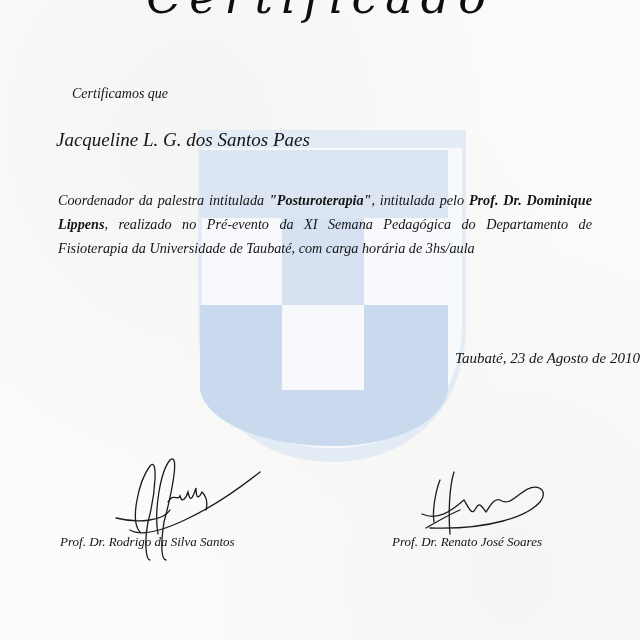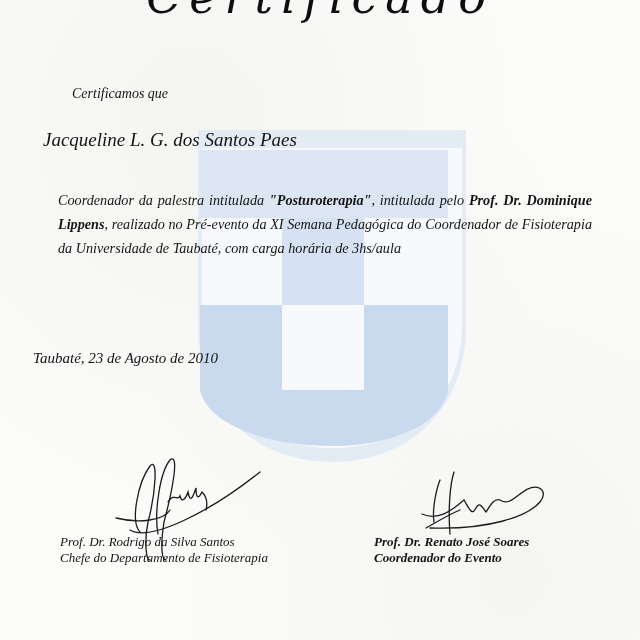--- a/index.html
+++ b/index.html
@@ -24,37 +24,37 @@
   .shield svg { width: 100%; height: 100%; display: block; }
 
   .title {
     position: absolute; left: 0; right: 0; top: -30px;
     text-align: center;
     font-family: "DejaVu Serif", serif; font-style: italic;
     font-size: 46px; letter-spacing: 8px; color: #0e0e0e;
   }
   .txt { position: absolute; font-style: italic; font-family: "Liberation Serif", "DejaVu Serif", serif; }
   .intro { left: 72px; top: 86px; font-size: 14px; }
-  .name { left: 43px; top: 129px; font-size: 19px; }
+  .name { left: 56px; top: 129px; font-size: 19px; }
   .body-text {
     left: 58px; top: 188px; width: 534px;
     font-size: 14.2px; line-height: 24px; text-align: justify;
     text-align-last: left;
   }
   .body-text b { font-weight: bold; }
-  .date { left: 16px; right: 0; top: 350px; text-align: left; font-size: 15px; padding-left: 17px; }
+  .date { left: 0; right: 0; top: 350px; text-align: right; font-size: 15px; padding-left: 17px; }
 
   .sig { position: absolute; }
   .sig svg { display: block; }
   .sig-left { left: 110px; top: 452px; }
   .sig-right { left: 410px; top: 470px; }
 
   .signer { position: absolute; font-style: italic; font-family: "Liberation Serif", "DejaVu Serif", serif; font-size: 13px; line-height: 16px; }
   .signer-left { left: 60px; width: 270px; top: 534px; }
-  .signer-right { left: 374px; width: 200px; top: 534px; font-weight: bold; }
+  .signer-right { left: 392px; width: 200px; top: 534px; }
 </style>
 </head>
 <body>
 
 <div class="paper"></div>
 
 <div class="shield">
   <svg viewBox="0 0 272 336" xmlns="http://www.w3.org/2000/svg">
 
     <path d="M2 2 H270 V196 C270 285 210 334 136 334 C62 334 2 285 2 196 Z" fill="#e3ebf5"></path>
@@ -72,21 +72,21 @@
     <path d="M86 262 H168 V262 Z" fill="#c9d9ee"></path>
   </svg>
 </div>
 
 <div class="title">Certificado</div>
 
 <div class="txt intro">Certificamos que</div>
 
 <div class="txt name">Jacqueline L. G. dos Santos Paes</div>
 
-<div class="txt body-text"><span>Coordenador da palestra intitulada </span><b>"Posturoterapia"</b><span>, intitulada pelo </span><b>Prof. Dr. Dominique Lippens</b><span>, realizado no Pré-evento da XI Semana Pedagógica do Coordenador de Fisioterapia da Universidade de Taubaté, com carga horária de 3hs/aula</span></div>
+<div class="txt body-text"><span>Coordenador da palestra intitulada </span><b>"Posturoterapia"</b><span>, intitulada pelo </span><b>Prof. Dr. Dominique Lippens</b><span>, realizado no Pré-evento da XI Semana Pedagógica do Departamento de Fisioterapia da Universidade de Taubaté, com carga horária de 3hs/aula</span></div>
 
 <div class="txt date">Taubaté, 23 de Agosto de 2010</div>
 
 <div class="sig sig-left">
   <svg width="160" height="110" viewBox="0 0 160 110" xmlns="http://www.w3.org/2000/svg" fill="none" stroke="#1b1b1b" stroke-width="1.3" stroke-linecap="round">
     <path d="M30 80 C20 70 28 30 40 14 C48 4 46 40 38 70 C34 90 36 108 40 108"></path>
     <path d="M48 82 C44 60 50 20 60 8 C70 0 62 40 54 70 C50 96 52 108 56 108"></path>
     <path d="M20 78 C40 90 100 60 150 20"></path>
     <path d="M58 50 C64 40 68 50 70 44 C72 52 76 46 78 40 C80 50 82 48 86 36 C86 50 90 44 92 40 C96 44 98 50 96 58"></path>
     <path d="M6 66 C30 72 54 68 60 58"></path>
@@ -97,19 +97,17 @@
   <svg width="150" height="70" viewBox="0 0 150 70" xmlns="http://www.w3.org/2000/svg" fill="none" stroke="#1b1b1b" stroke-width="1.3" stroke-linecap="round">
     <path d="M24 52 C22 40 26 20 30 10"></path>
     <path d="M40 64 C38 40 40 14 44 2"></path>
     <path d="M12 44 C30 52 44 38 54 30 C60 40 62 46 66 38 C70 30 74 40 76 42 C80 36 84 28 90 30 C96 34 100 32 110 24 C126 10 140 20 130 32 C118 46 80 60 20 58"></path>
     <path d="M16 58 C30 50 40 44 50 40"></path>
   </svg>
 </div>
 
 <div class="signer signer-left">
   <div>Prof. Dr. Rodrigo da Silva Santos</div>
-  <div>Chefe do Departamento de Fisioterapia</div>
 </div>
 
 <div class="signer signer-right">
   <div>Prof. Dr. Renato José Soares</div>
-  <div>Coordenador do Evento</div>
 </div>
 
 </body></html>

